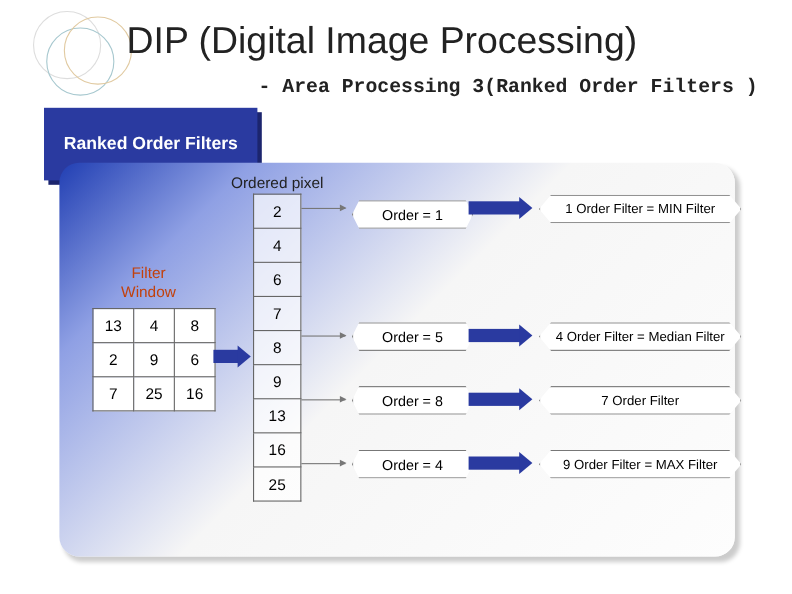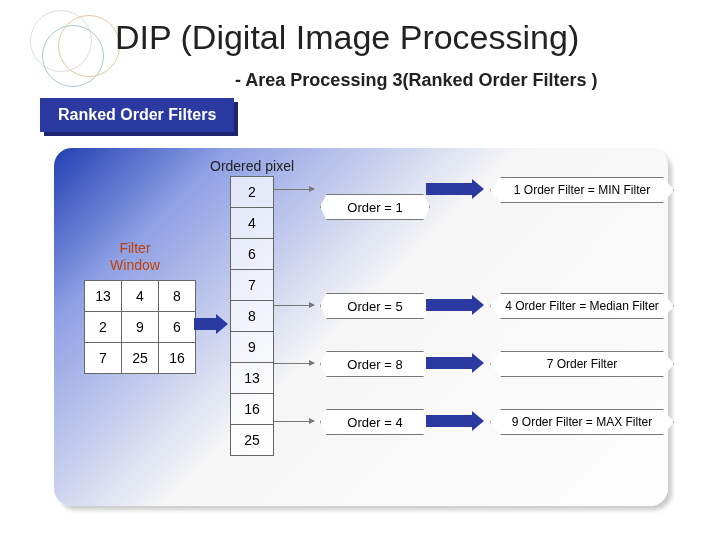--- a/index.html
+++ b/index.html
@@ -19,20 +19,21 @@
     font-size: 34px;
     color: #222;
   }
   .subtitle {
     position: absolute;
     top: 70px;
     left: 235px;
     font-size: 18px;
     color: #222;
     font-weight: bold;
+    font-family: Liberation Mono, monospace;
   }
   .circles {
     position: absolute;
     top: 20px;
     left: 30px;
   }
   .circ {
     position: absolute;
     border-radius: 50%;
     border: 1px solid;
@@ -44,21 +45,21 @@
   .c3 { border-color: #e1caa1; top: -5px; left: 28px; }
 
   .badge {
     position: absolute;
     top: 98px;
     left: 40px;
     background: #2a3aa0;
     color: #fff;
     font-size: 16px;
     font-weight: bold;
-    padding: 8px 18px;
+    padding: 24px 18px;
     box-shadow: 4px 4px 0 #1c256e;
   }
 
   .panel {
     position: absolute;
     top: 148px;
     left: 54px;
     width: 614px;
     height: 358px;
     border-radius: 18px;
@@ -225,21 +226,21 @@
       </tr>
   <tr>
         <td>25</td>
       </tr>
 </tbody>
   </table>
 
 <div class="arrow-fat" style="top:318px;left:194px;width:24px"></div>
 
 <div class="arrow-thin" style="top:189px;left:274px;width:40px"></div>
-<div class="hex order-box" style="top:194px">Order = 1</div>
+<div class="hex order-box" style="top:182px">Order = 1</div>
 <div class="arrow-fat" style="top:183px;left:426px;width:48px"></div>
 <div class="hex filter-box" style="top:177px">1 Order Filter = MIN Filter</div>
 
 <div class="arrow-thin" style="top:305px;left:274px;width:40px"></div>
 <div class="hex order-box" style="top:293px">Order = 5</div>
 <div class="arrow-fat" style="top:299px;left:426px;width:48px"></div>
 <div class="hex filter-box" style="top:293px">4 Order Filter = Median Filter</div>
 
 <div class="arrow-thin" style="top:363px;left:274px;width:40px"></div>
 <div class="hex order-box" style="top:351px">Order = 8</div>

